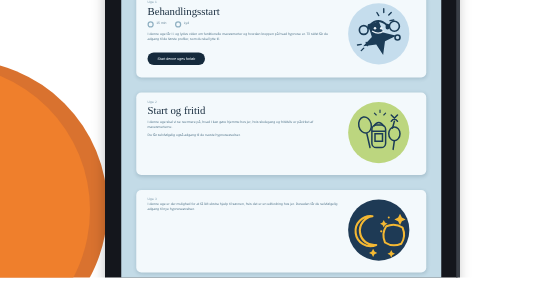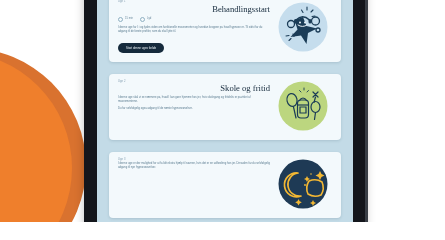--- a/index.html
+++ b/index.html
@@ -80,21 +80,20 @@
     margin:0 0 1px 0;
     text-transform:none;
   }
   .card-title{
     font-family:"Liberation Serif", serif;
     font-size:8.6px;
     line-height:1.05;
     color:#152a3c;
     margin:0 0 3px 0;
     font-weight:400;
-    text-align:right;
   }
   .meta-row{
     display:flex;gap:7px;align-items:center;margin:0 0 4px 0;
   }
   .meta-item{display:flex;align-items:center;gap:1.6px;}
   .meta-ico{
     width:3.4px;height:3.4px;border-radius:50%;
     border:.5px solid #8fb0c2;display:block;flex:0 0 auto;
   }
   .meta-txt{font-size:2.7px;color:#6d8c9f;line-height:1;}
@@ -178,21 +177,21 @@
               </g>
               <rect x="32" y="34" width="6" height="9" rx="3" fill="#1b3c57"></rect>
               <rect x="61" y="34" width="6" height="9" rx="3" fill="#1b3c57"></rect>
             </svg>
           </div>
         </div>
 
         <div class="card">
           <div class="card-text">
             <div class="eyebrow">Uge 2</div>
-            <div class="card-title">Skole og fritid</div>
+            <div class="card-title">Start og fritid</div>
             <p class="body-p">I denne uge skal vi se nærmere på, hvad I kan gøre hjemme hos jer, hvis skolegang og fritidsliv er påvirket af mavesmerterne.</p>
             <p class="body-p">Du får selvfølgelig også adgang til de næste hypnoseøvelser.</p>
           </div>
           <div class="card-art">
             <svg width="50" height="50" viewBox="0 0 100 100">
               <circle class="art-circle" cx="50" cy="50" r="49" fill="#bcd67f"></circle>
               <g fill="none" stroke="#1b3c57" stroke-width="2.4" stroke-linecap="round">
                 <ellipse cx="28" cy="38" rx="10" ry="13" transform="rotate(-12 28 38)"></ellipse>
                 <path d="M31 52 l5 22"></path>
                 <ellipse cx="75" cy="52" rx="9" ry="11"></ellipse>

